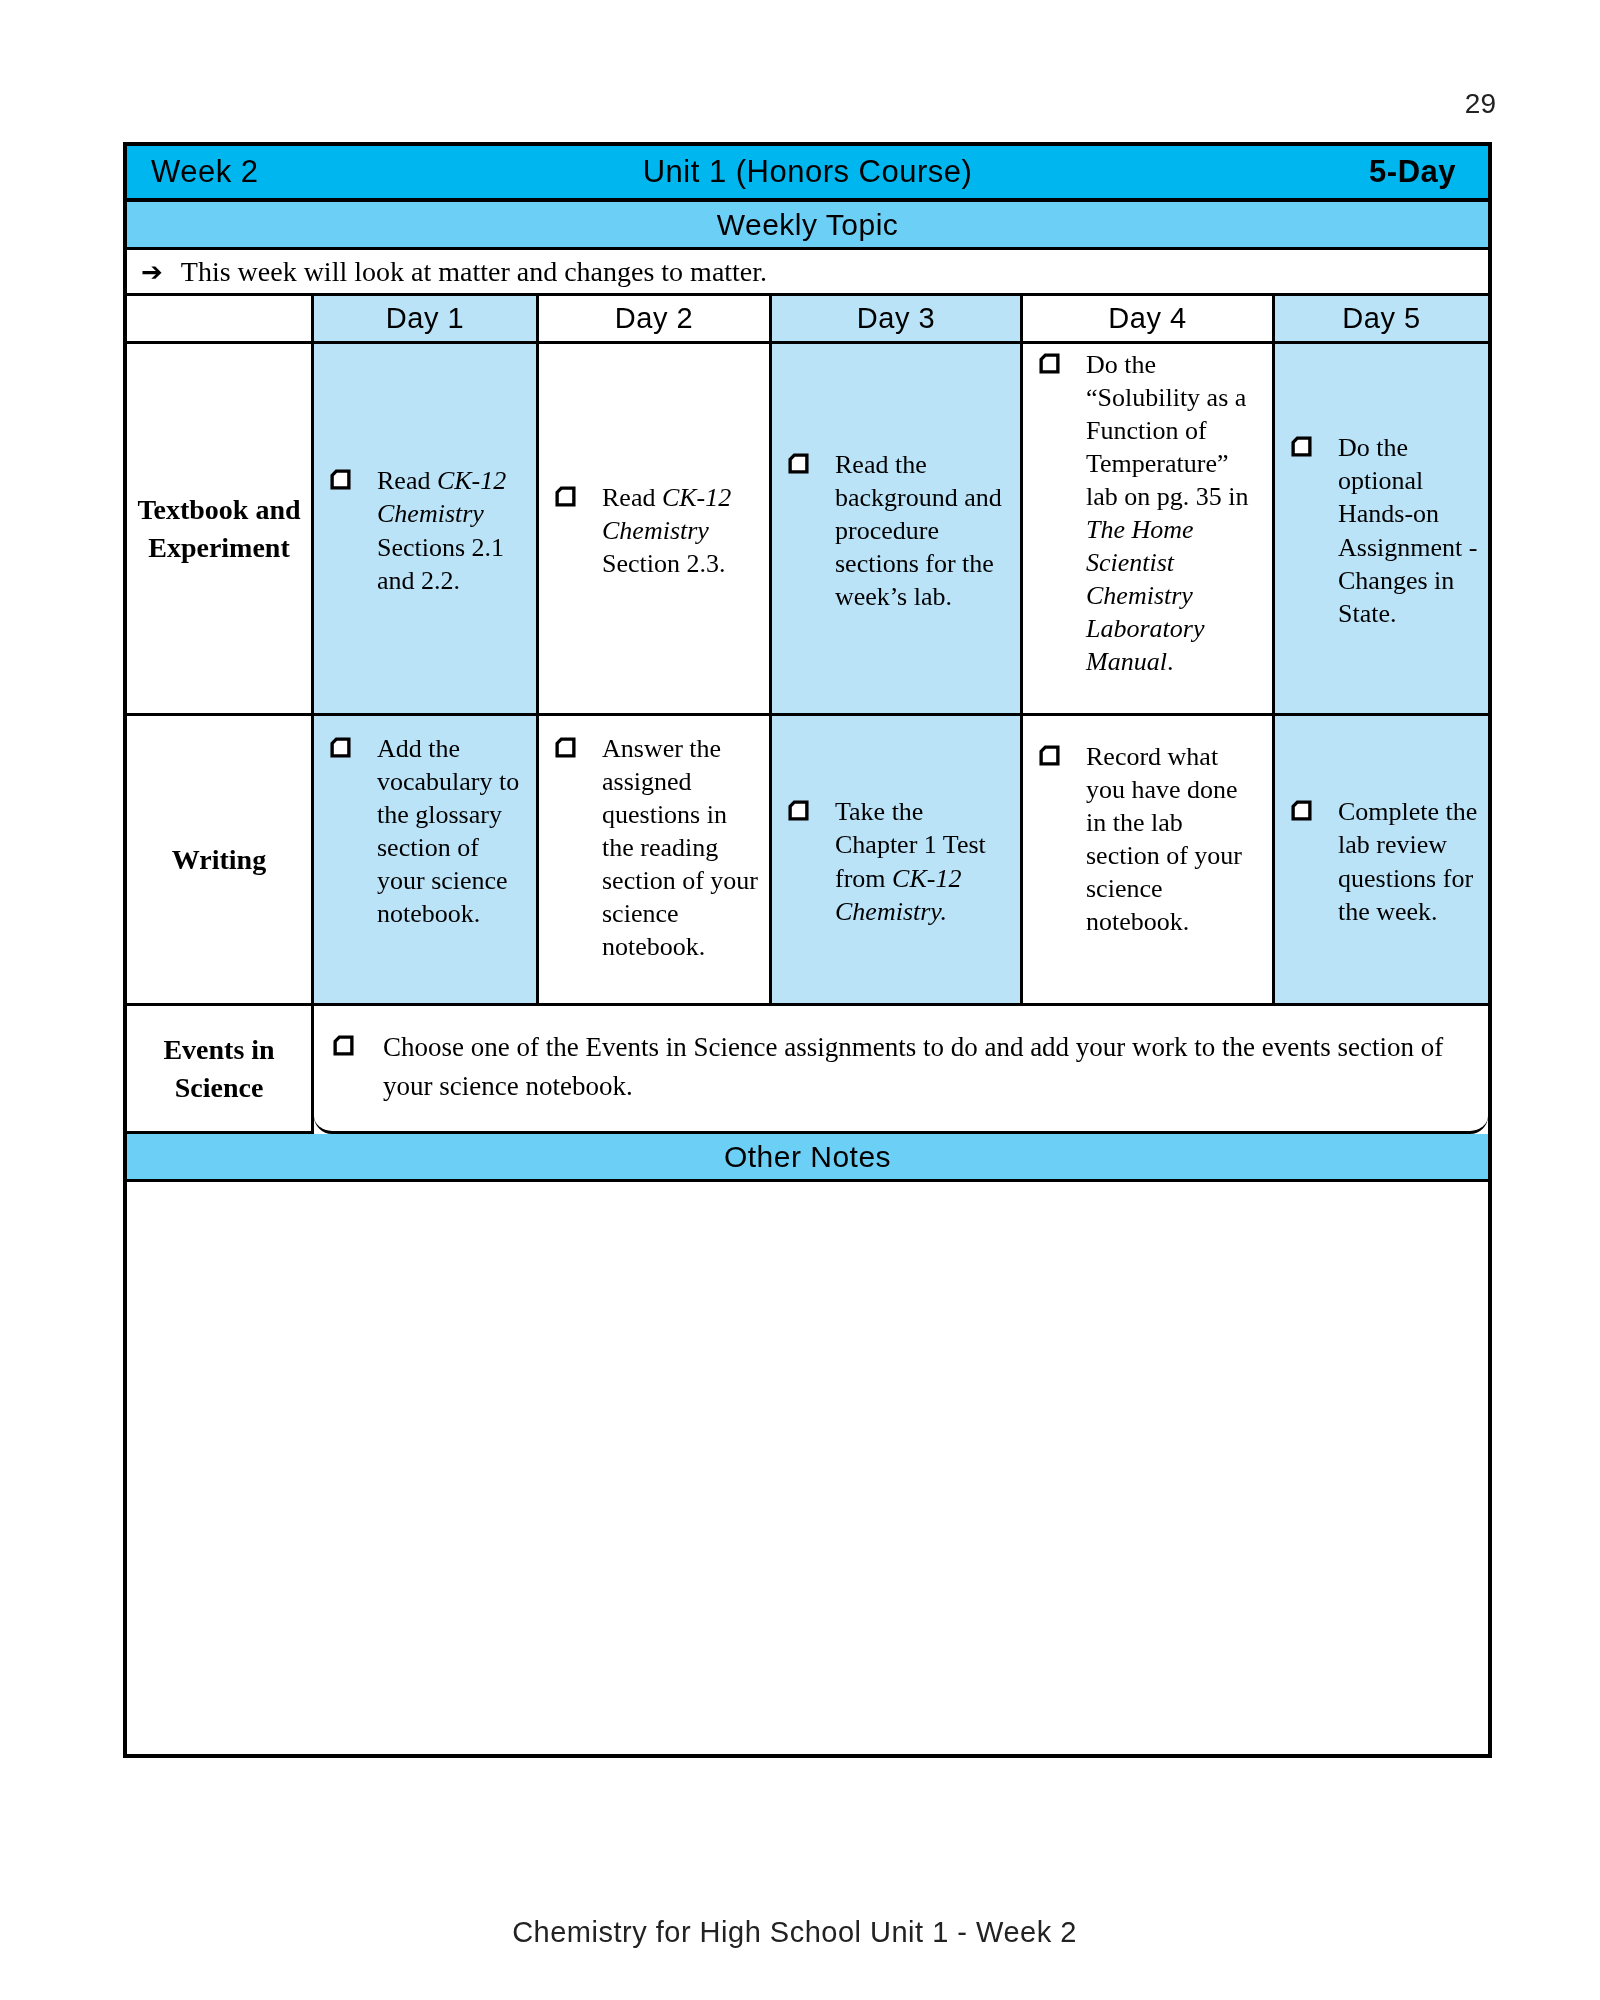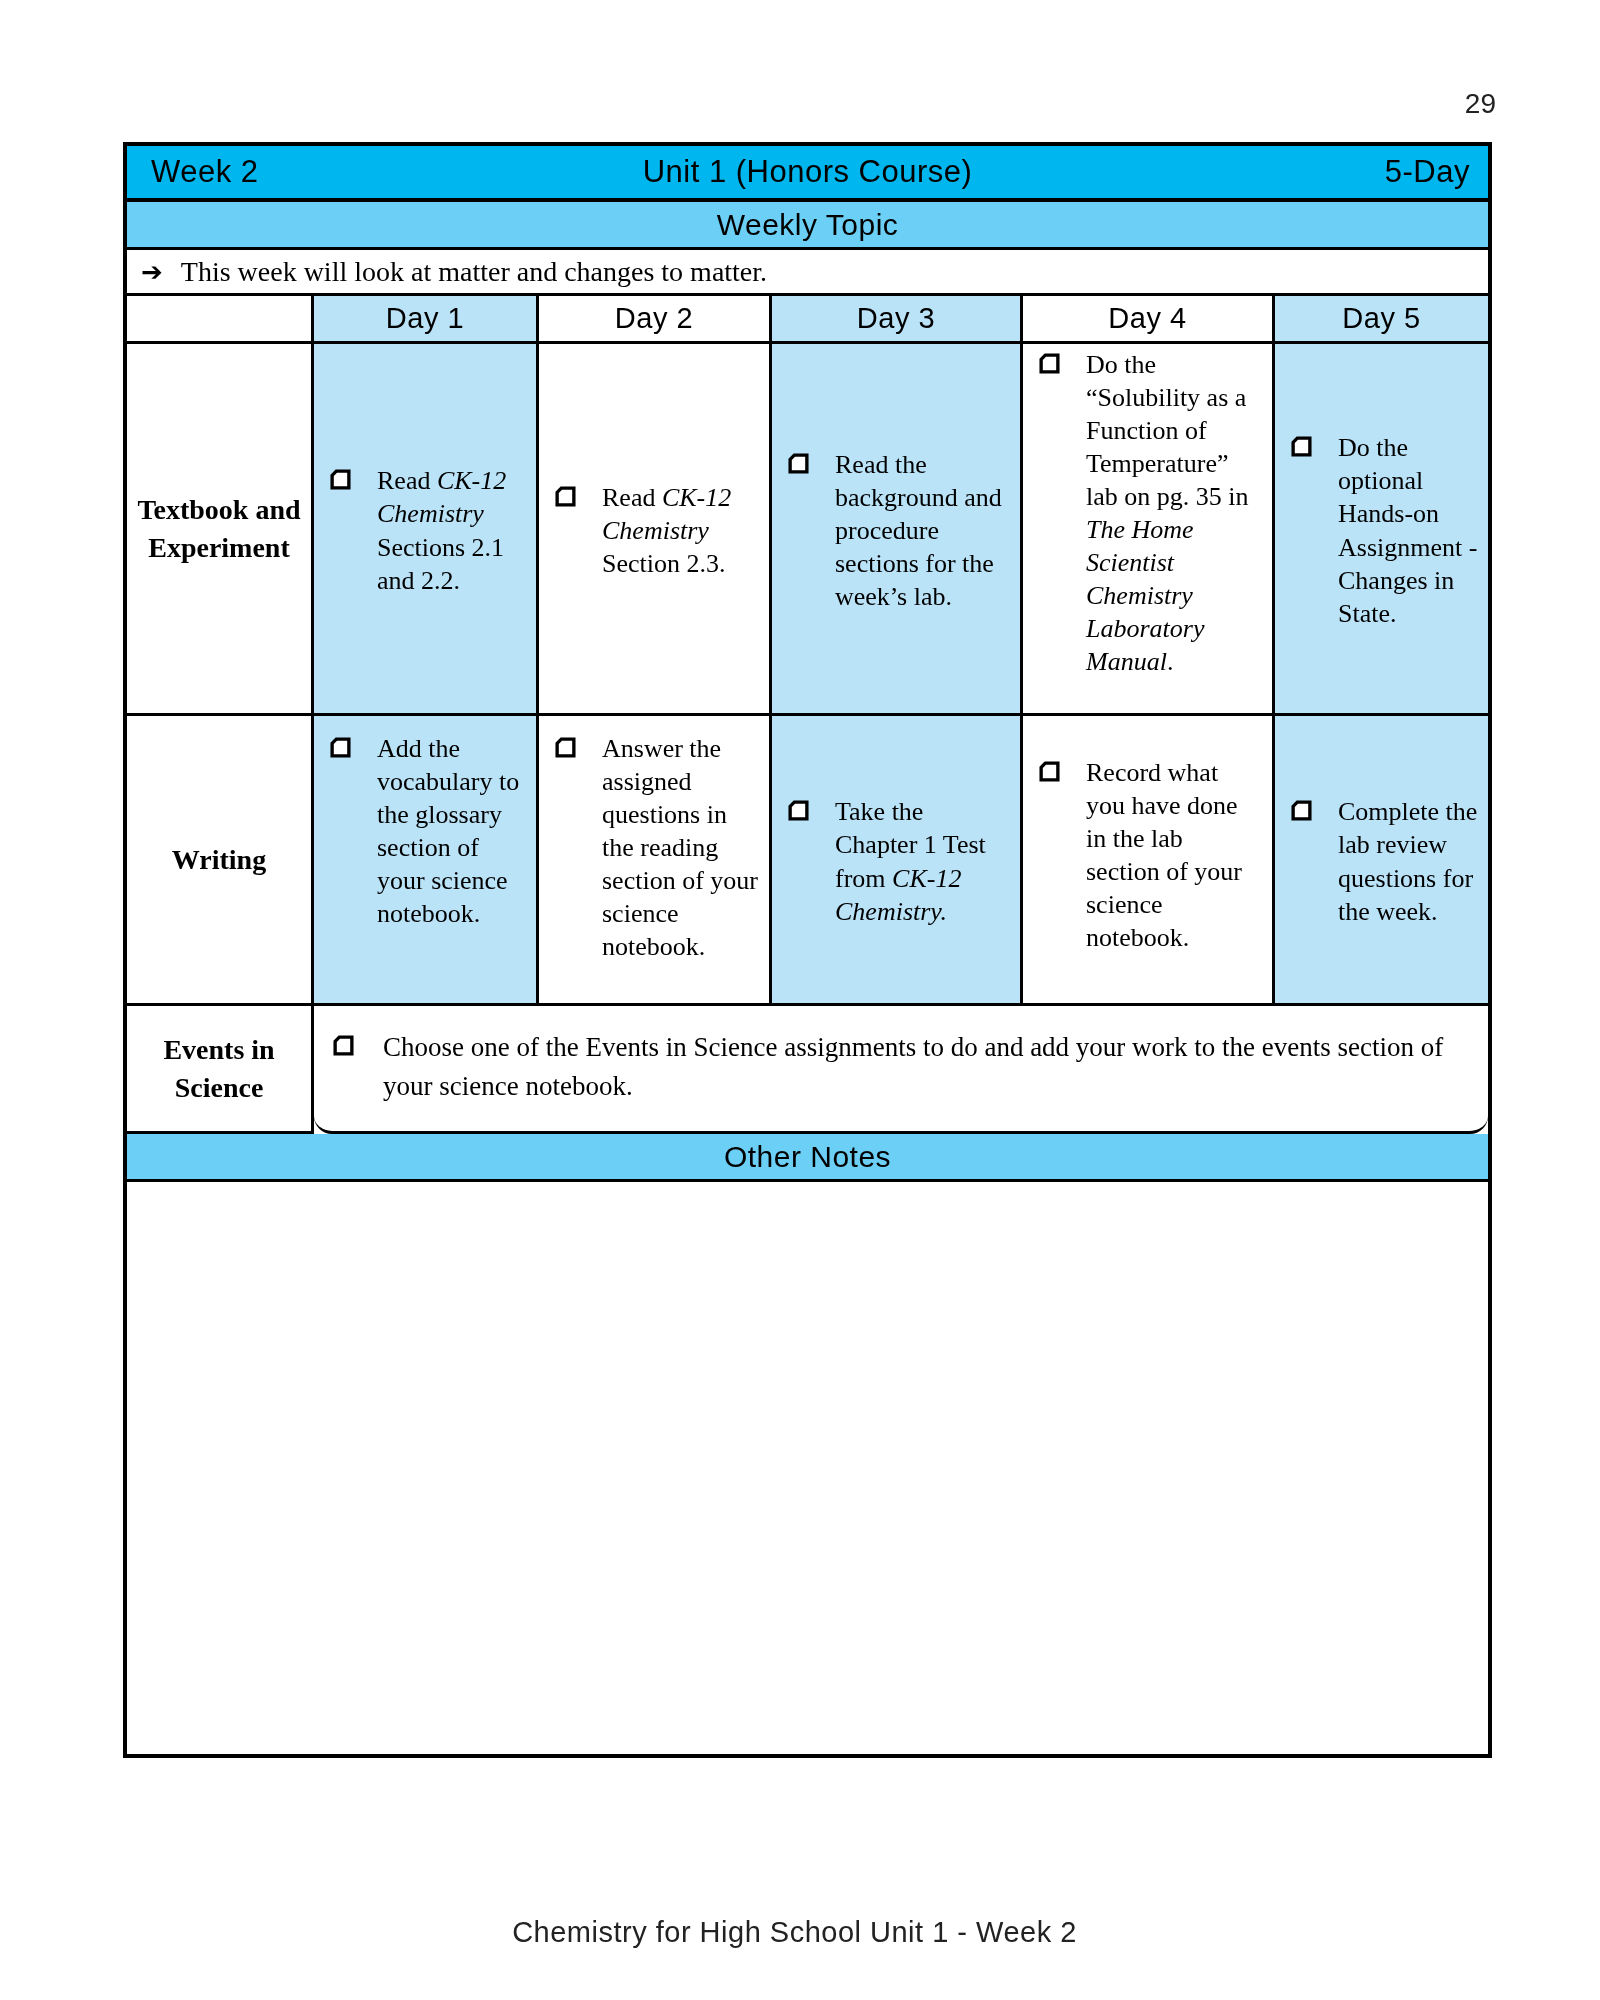--- a/index.html
+++ b/index.html
@@ -23,21 +23,21 @@
   }
 
   
   .header-bar{
     flex:0 0 56px;background:var(--cyan);border-bottom:4px solid #000;
     display:grid;grid-template-columns:1fr auto 1fr;align-items:center;
     font-family:"Liberation Sans",sans-serif;font-size:31px;font-weight:500;letter-spacing:.5px;
   }
   .header-bar .left{padding-left:24px;justify-self:start;}
   .header-bar .center{justify-self:center;}
-  .header-bar .right{padding-right:18px;justify-self:end;}
+  .header-bar .right{padding-right:32px;justify-self:end;font-weight:bold;}
 
   .band{
     flex:0 0 48px;background:var(--bar-blue);border-bottom:3px solid #000;
     display:flex;align-items:center;justify-content:center;
     font-family:"Liberation Sans",sans-serif;font-size:30px;font-weight:500;letter-spacing:.5px;
   }
 
   .topic-row{
     flex:0 0 46px;background:#fff;border-bottom:3px solid #000;
     display:flex;align-items:center;padding-left:14px;font-size:28px;
@@ -59,21 +59,21 @@
     font-family:"Liberation Sans",sans-serif;font-size:29px;font-weight:500;letter-spacing:.5px;text-align:center;
   }
 
   .row-label{
     display:flex;align-items:center;justify-content:center;text-align:center;
     font-size:28px;font-weight:700;line-height:1.35;padding:6px;
   }
 
   .task{display:flex;flex-direction:column;justify-content:flex-start;padding:16px 10px 12px 15px;}
   .task.vc{justify-content:center;}
-  .task.pt-lg{padding-top:40px;}
+  .task.pt-lg{padding-top:24px;}
   .task.pt-sm{padding-top:4px;}
   .task-inner{display:flex;align-items:flex-start;gap:25px;}
   .cb{flex:0 0 auto;width:23px;height:23px;margin-top:4px;}
   .cb svg{display:block;width:100%;height:100%;}
   .task-text{font-size:26px;line-height:1.27;}
   .task-text .it{font-style:italic;}
 
   .events-task{grid-column:2/7;display:flex;align-items:flex-start;padding:22px 24px 10px 18px;border-radius:18px;}
   .events-task .task-text{font-size:27px;line-height:1.45;max-width:1120px;}
   .events-task .cb{margin-top:6px;margin-right:28px;}

